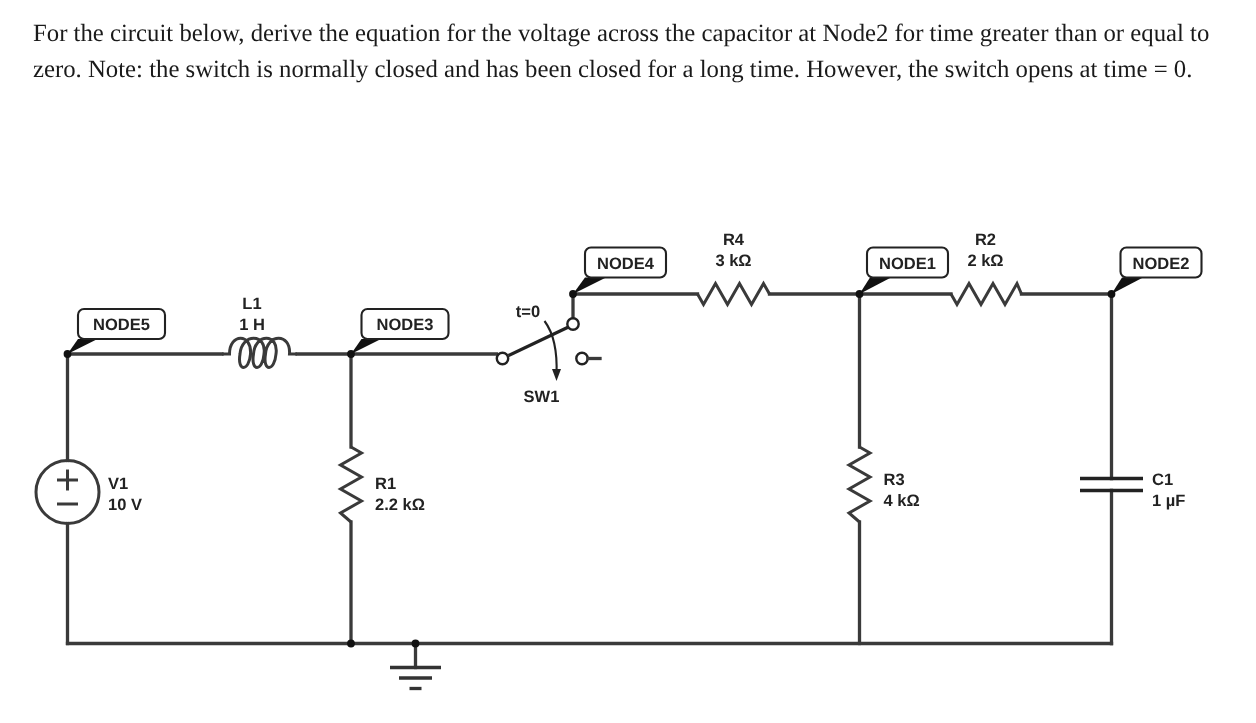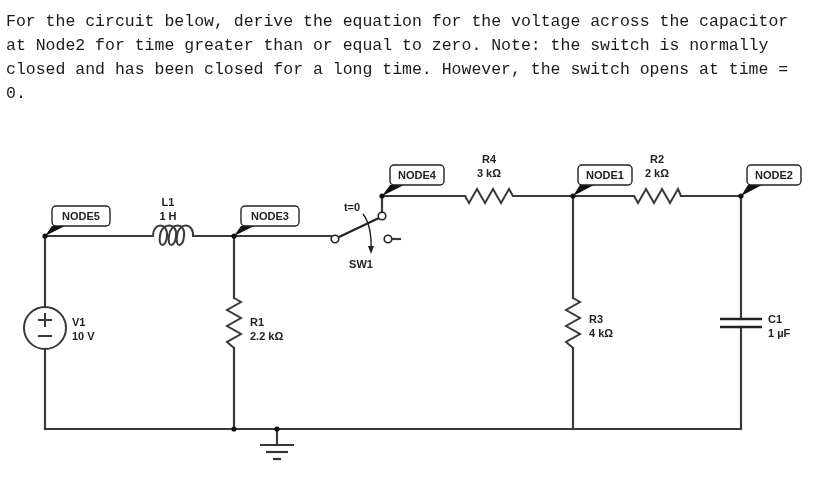--- a/index.html
+++ b/index.html
@@ -1,19 +1,19 @@
 <!DOCTYPE html>
 <html><head>
 <meta charset="utf-8">
 <style>
   html, body { margin: 0; padding: 0; background: #ffffff; }
   body { width: 837px; height: 482px; position: relative; overflow: hidden; }
   .question {
-    position: absolute; left: 6px; top: 10px; width: 800px;
-    font-family: Liberation Mono, monospace; font-size: 16.5px; line-height: 24px;
+    position: absolute; left: 22px; top: 10px; width: 800px;
+    font-family: Liberation Serif, serif; font-size: 16.5px; line-height: 24px;
     color: #1a1a1a;
   }
   svg.circuit { position: absolute; left: 0; top: 0; }
   .wire { stroke: #3a3a3a; stroke-width: 2.2; fill: none; stroke-linecap: square; }
   .comp { stroke: #3a3a3a; stroke-width: 2; fill: none; stroke-linejoin: miter; }
   .lbl { font-family: "Liberation Sans", sans-serif; font-weight: bold; font-size: 11px; fill: #222; }
   .nodebox { fill: #fff; stroke: #222; stroke-width: 1.4; }
   .nodetxt { font-family: "Liberation Sans", sans-serif; font-weight: bold; font-size: 11px; fill: #222; }
   .dot { fill: #111; }
 </style>

